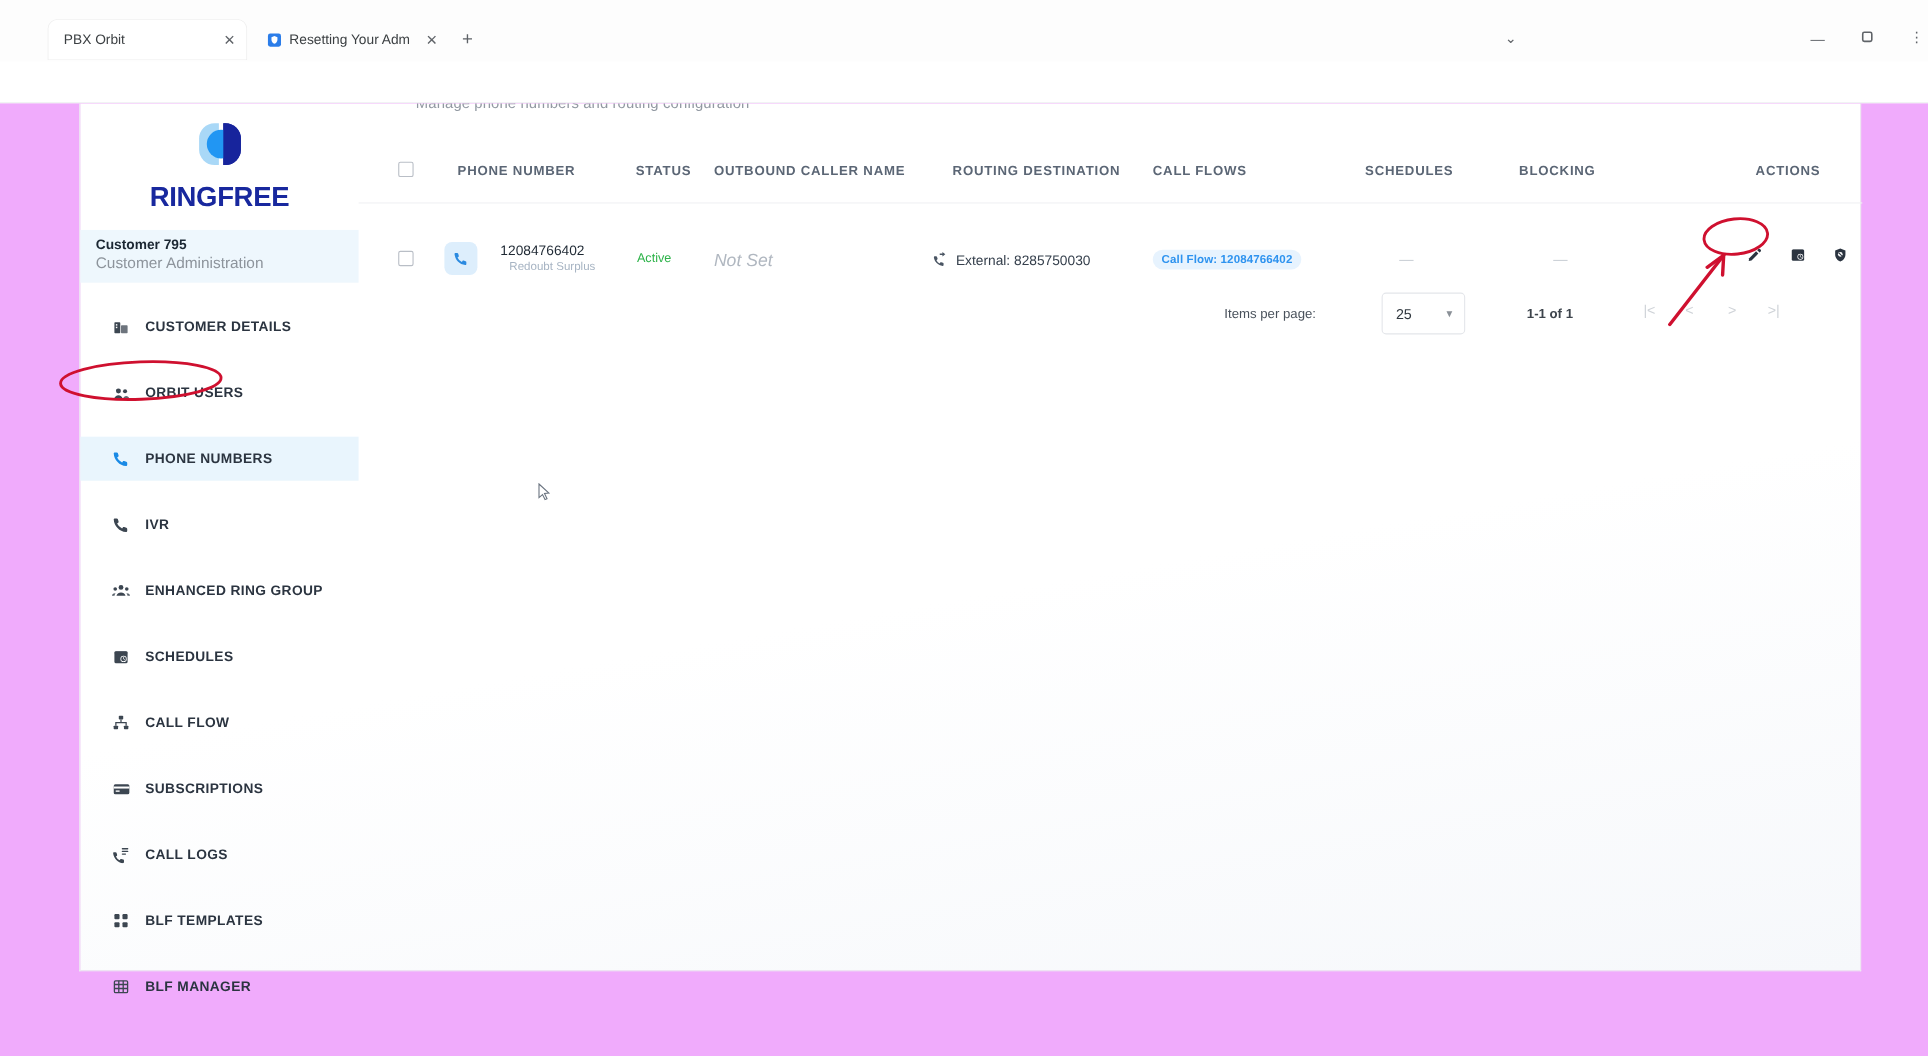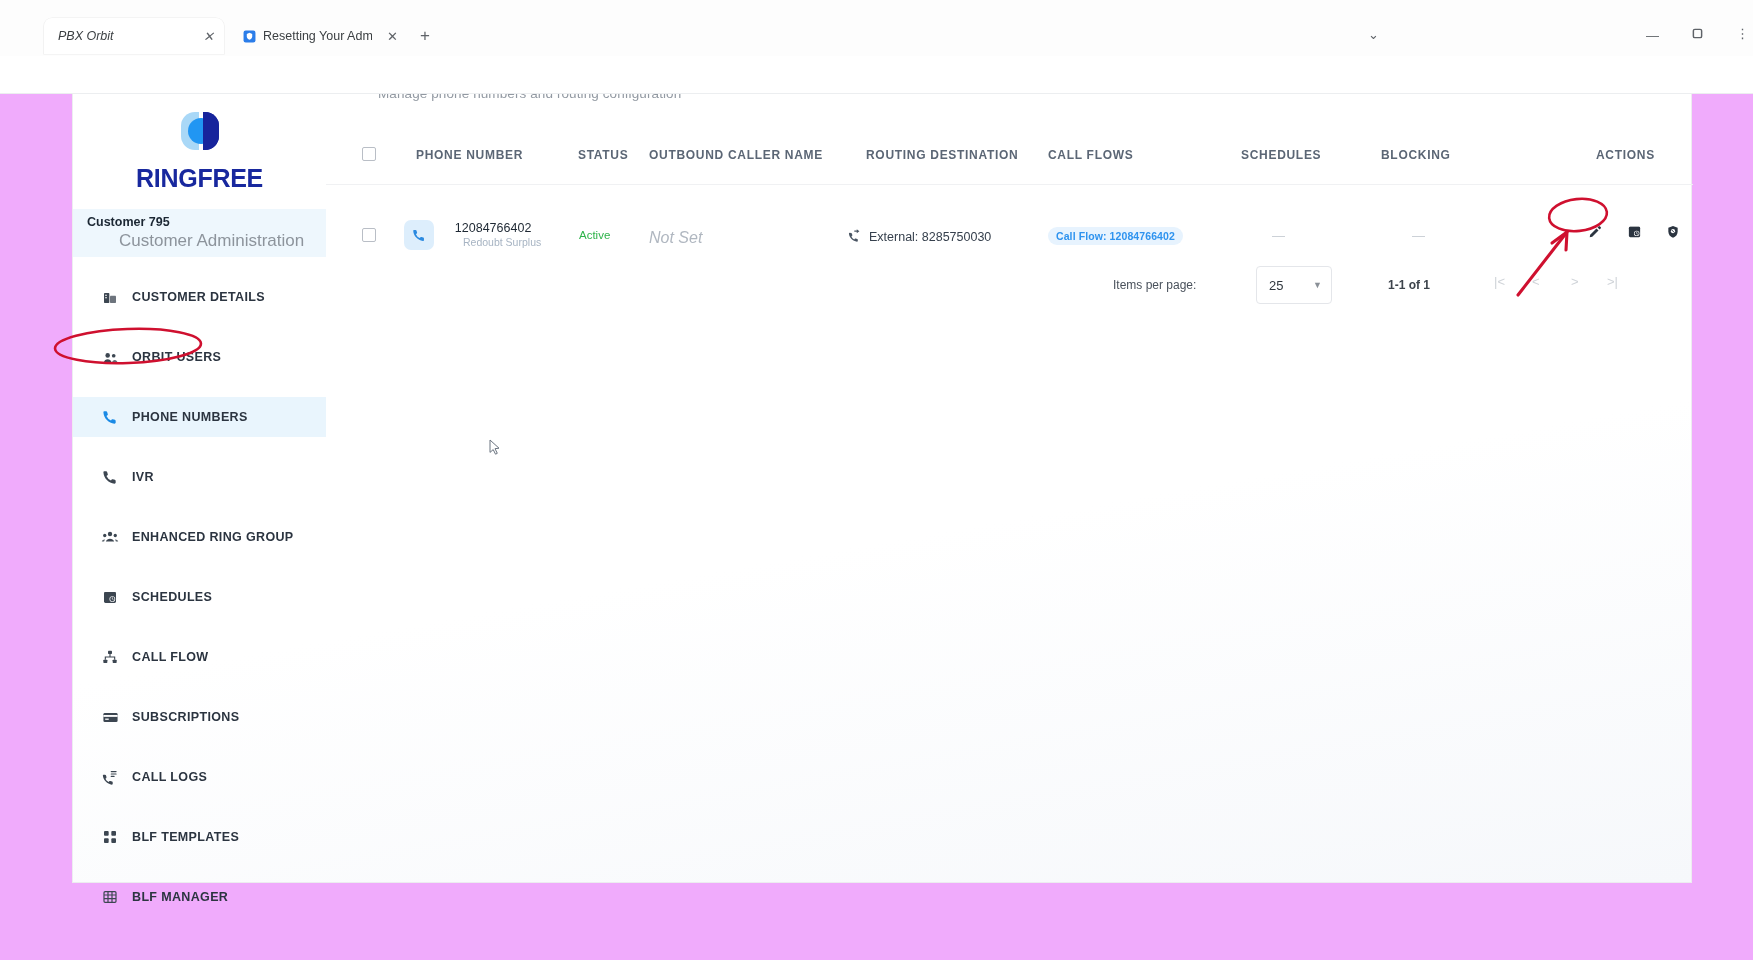--- a/index.html
+++ b/index.html
@@ -12,21 +12,21 @@
   #root { position: relative; width: 1753px; height: 960px; background:#fff; }
 
   
   .browser-chrome { position:absolute; left:0; top:0; width:1753px; height:94px; background:#fdfdfd; }
   .tabstrip { position:absolute; left:0; top:18px; width:1753px; height:36px; }
   .tab {
     position:absolute; top:0; height:36px; display:flex; align-items:center;
     padding:0 10px 0 14px; font-size:12.5px; color:#3c4043;
     border-radius:8px 8px 0 0; gap:7px;
   }
-  .tab.active { background:#ffffff; box-shadow:0 0 0 0.6px #ececec;font-style:italic; }
+  .tab.active { background:#ffffff; box-shadow:0 0 0 0.6px #ececec; }
   .tab-favicon { width:14px; height:14px; flex:none; display:flex; align-items:center; justify-content:center; }
   .tab-title { white-space:nowrap; overflow:hidden; text-overflow:clip; }
   .tab-close { margin-left:auto; font-size:13px; color:#5f6368; line-height:1; padding-left:8px; }
   .newtab { position:absolute; top:8px; font-size:17px; color:#5f6368; line-height:20px; }
 
   .winctl { position:absolute; top:26px; font-size:13px; color:#5f6368; }
 
   .toolbar { position:absolute; left:0; top:56px; width:1753px; height:38px; background:#fff; }
   .tb-btn { position:absolute; top:60px; font-size:15px; color:#8e9196; user-select:none; }
   .urlbar {
@@ -63,21 +63,21 @@
   .logo-mark { display:inline-block; position:relative; width:54px; height:50px; }
   .logo-word {
     display:block; margin-top:4px; font-size:25px; font-weight:700; color:#18289e;
     letter-spacing:-0.3px; font-family:"Liberation Sans", sans-serif;
   }
   .cust-card {
     position:absolute; left:0px; top:115px; width:253px; height:48px;
     background:#eef7fd; padding:6px 0 0 14px;
   }
   .cust-name { font-size:12.5px; font-weight:700; color:#1b2733; }
-  .cust-sub { font-size:17px; color:#8d949c; margin-top:2px;margin-left:32px; }
+  .cust-sub { font-size:14px; color:#8d949c; margin-top:2px; }
 
   .nav { position:absolute; left:0; top:183px; width:253px; }
   .nav-item {
     position:relative; display:flex; align-items:center; gap:13px;
     height:40px; padding-left:28px; margin-bottom:20px;
     font-size:12.5px; font-weight:700; letter-spacing:.35px; color:#2b3440;
   }
   .nav-item.active { background:#e9f5fd; }
   .nav-item.active .nav-label { color:#2b3440; }
   .nav-ico { width:18px; height:18px; flex:none; display:flex; align-items:center; justify-content:center; color:#3c4651; }

